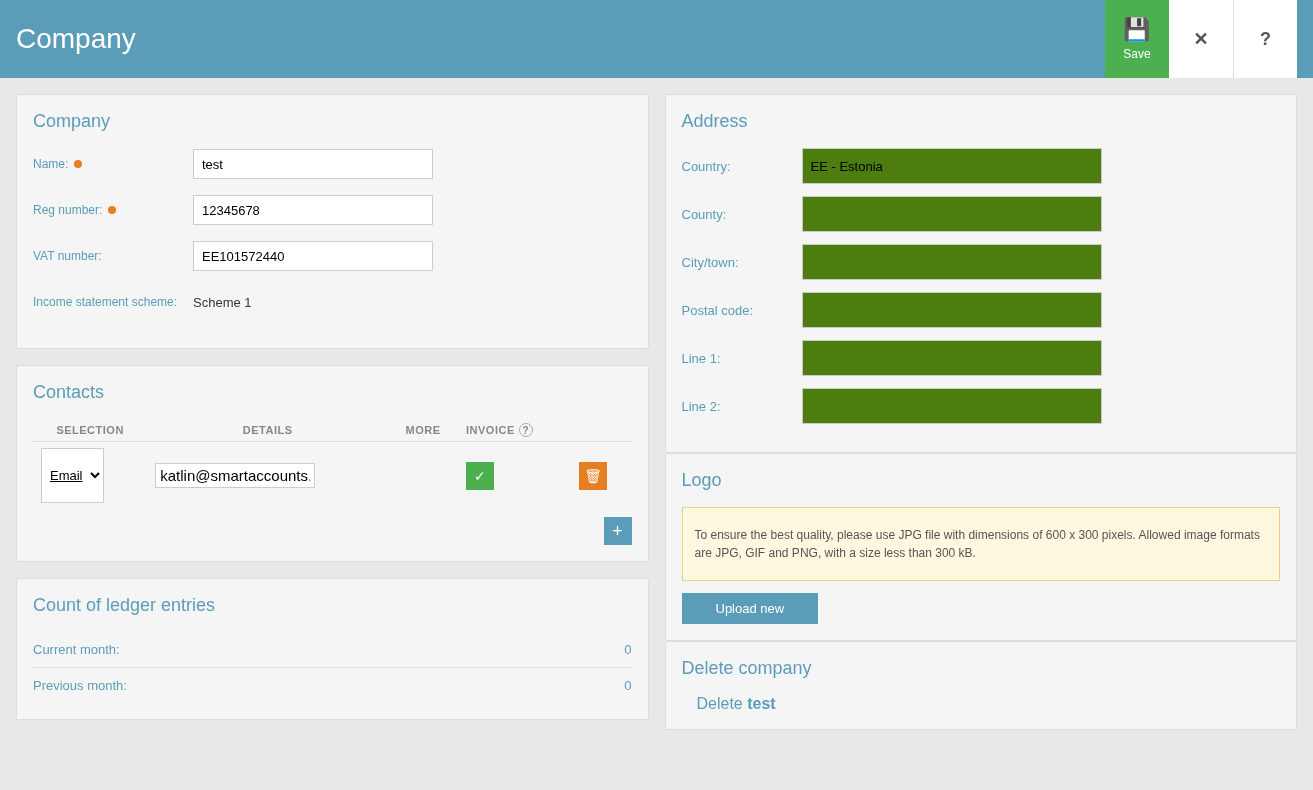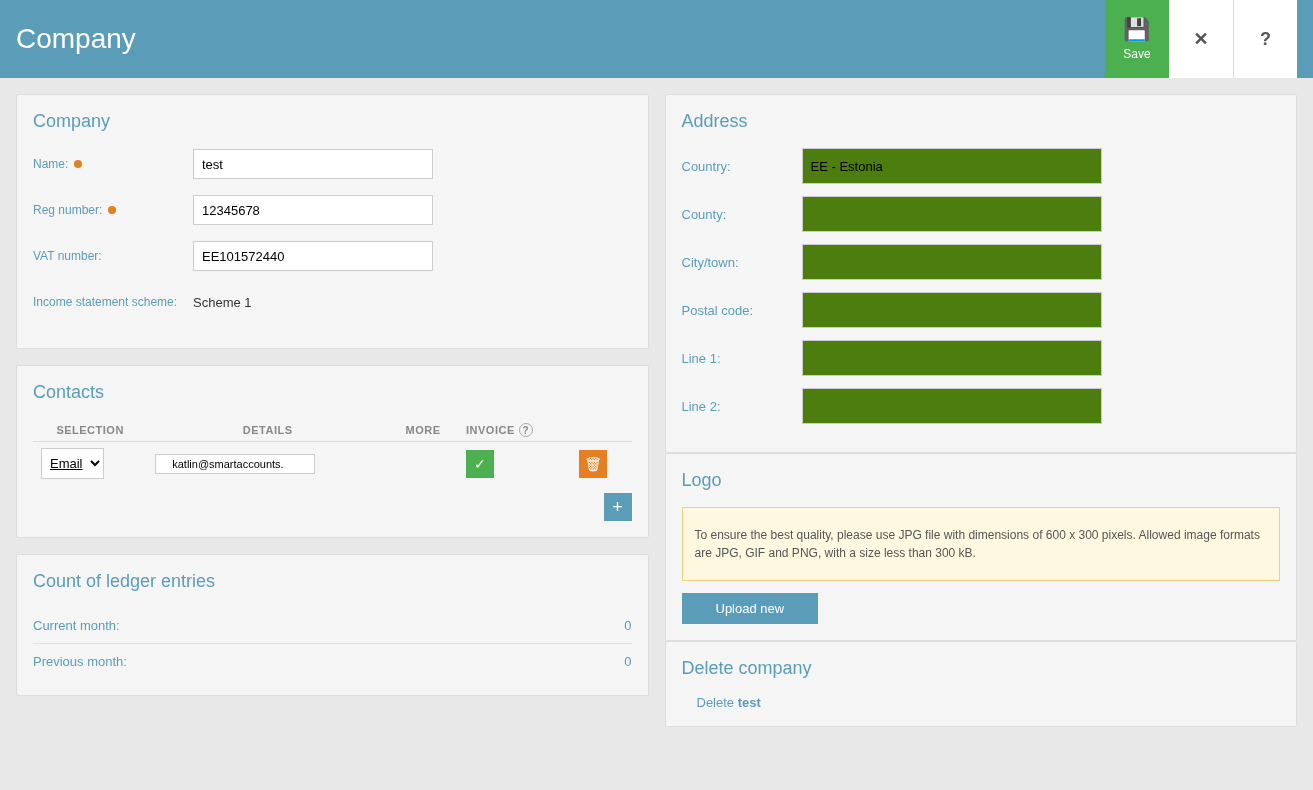--- a/index.html
+++ b/index.html
@@ -161,30 +161,30 @@
       padding: 6px 8px;
       vertical-align: middle;
     }
     .contact-select {
       display: flex;
       align-items: center;
       gap: 4px;
     }
     .contact-select select {
       border: 1px solid #ccc;
-      padding: 6px 4px;
+      padding: 18px 4px;
       font-size: 13px;
       background: #fff;
       cursor: pointer;
       text-decoration: underline;
     }
     .contact-email-input {
       border: 1px solid #ccc;
-      padding: 3px 16px;
-      font-size: 11px;
+      padding: 3px 4px;
+      font-size: 15px;
       background: #fff;
       width: 160px;
     }
     .check-icon-btn {
       width: 28px;
       height: 28px;
       background: #4caf50;
       border: none;
       cursor: pointer;
       display: flex;
@@ -262,21 +262,21 @@
     }
 
     
     .delete-company-panel {
       background: #f5f5f5;
       border: 1px solid #ddd;
       padding: 16px;
     }
     .delete-link {
       color: #5b9db8;
-      font-size: 13px;
+      font-size: 16px;
       cursor: pointer;
       text-decoration: none;
       padding-left: 15px;
     }
     .delete-link strong {
       font-weight: bold;
     }
 
     
     .invoice-header {

